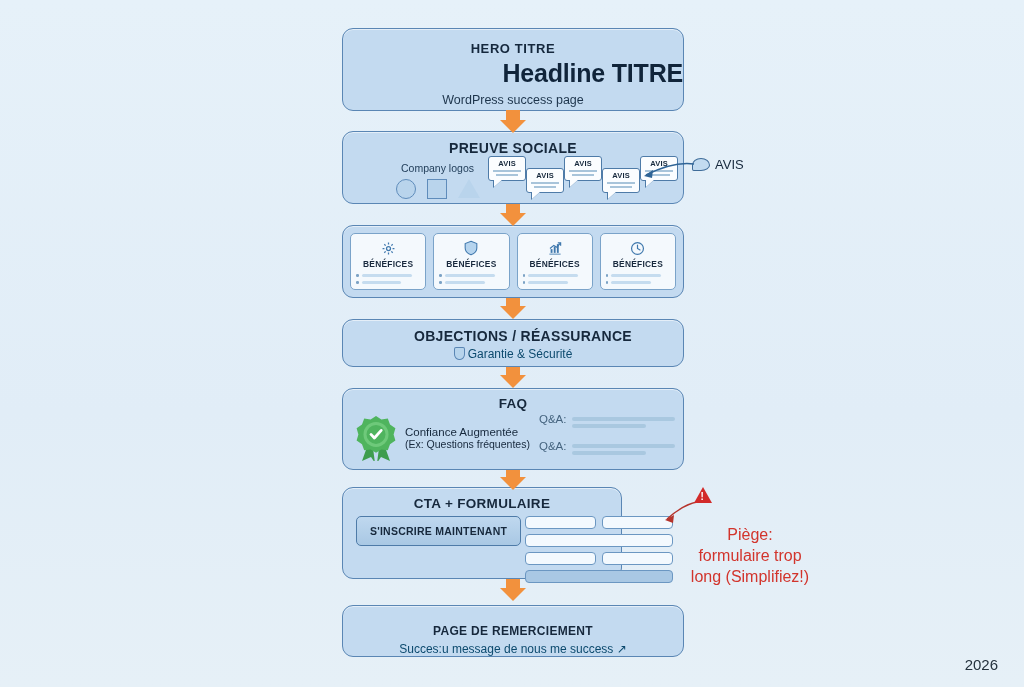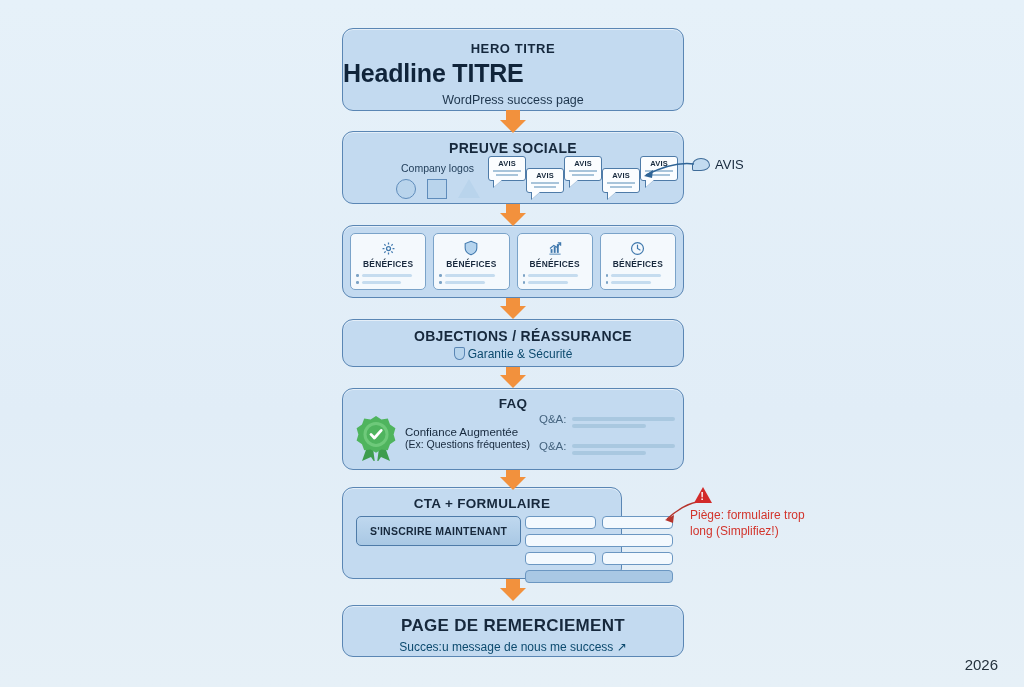--- a/index.html
+++ b/index.html
@@ -50,21 +50,21 @@
     width: 0; height: 0;
     margin: 0 auto;
     border-left: 13px solid transparent;
     border-right: 13px solid transparent;
     border-top: 13px solid #f2913d;
   }
 
   
   #hero { left:342px; top:28px; width:342px; height:83px; }
   #hero .kicker { font-size:13px; font-weight:bold; color:#15283d; letter-spacing:.6px; margin-top:12px; text-align:center;}
-  #hero .head   { font-size:25px; font-weight:bold; color:#10243a; text-align:left; margin-top:3px; letter-spacing:-.2px;}
+  #hero .head   { font-size:25px; font-weight:bold; color:#10243a; text-align:right; margin-top:3px; letter-spacing:-.2px;}
   #hero .sub    { font-size:12.5px; color:#1d344b; text-align:center; margin-top:5px;}
 
   
   #preuve { left:342px; top:131px; width:342px; height:73px; }
   #preuve .sect-title { font-size:14px; margin-top:8px; }
   #logos { position:absolute; left:42px; top:30px; width:105px; }
   #logos .lbl { font-size:10.5px; color:#24405c; text-align:center; }
   #logos .shapes { display:flex; gap:11px; margin-top:5px; justify-content:center; }
   .shape-circle { width:20px;height:20px;border:1.5px solid #5f8cbb;border-radius:50%;background:#b9d4ec;}
   .shape-square { width:20px;height:20px;border:1.5px solid #5f8cbb;background:#b9d4ec;}
@@ -142,25 +142,25 @@
     font-size:10.5px; font-weight:bold; color:#16283c; letter-spacing:.25px;
   }
   #form { position:absolute; left:182px; top:28px; width:148px; }
   #form .frow { display:flex; gap:6px; margin-bottom:5px; }
   .field { height:13px; background:#f3f9fe; border:1.2px solid #6b97c2; border-radius:4px; flex:1;}
   .field.filled { background:#a9c8e4; }
 
   #warn { position:absolute; left:690px; top:487px; width:120px; }
   #warn .tri { width:0;height:0; border-left:9px solid transparent; border-right:9px solid transparent; border-bottom:16px solid #d22a2a; position:relative; margin-left:4px;}
   #warn .tri::after{content:"!"; position:absolute; left:-2.5px; top:4px; font-size:10px; font-weight:bold; color:#fff;}
-  #warn .wtxt { font-size:12px; color:#d2342c; line-height:1.32; margin-top:5px; }
+  #warn .wtxt { font-size:16px; color:#d2342c; line-height:1.32; margin-top:21px;text-align:center; }
 
   
   #thanks { left:342px; top:605px; width:342px; height:52px; }
-  #thanks .sect-title { font-size:17px; margin-top:10px; }
+  #thanks .sect-title { font-size:12px; margin-top:18px; }
   #thanks .sect-sub { font-size:12px; margin-top:4px; }
 
   #year { position:absolute; right:26px; bottom:14px; font-size:15px; color:#25323d;}
 </style>
 </head>
 <body>
 
 <div id="canvas">
 
   <div class="sect" id="hero">

